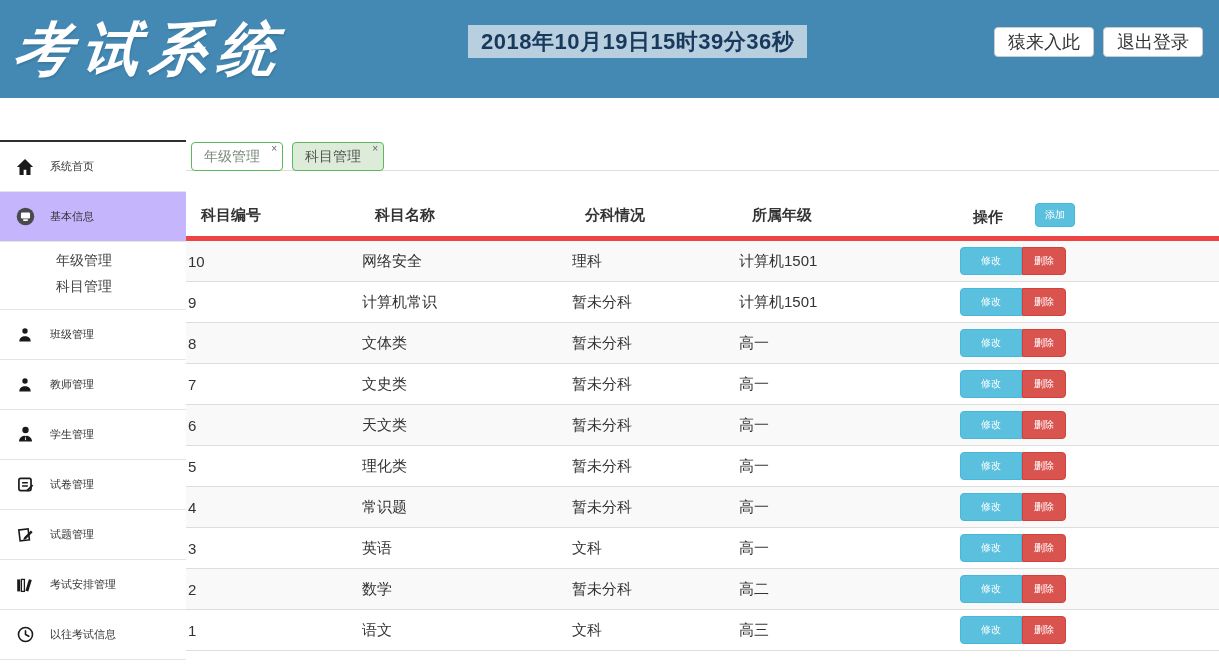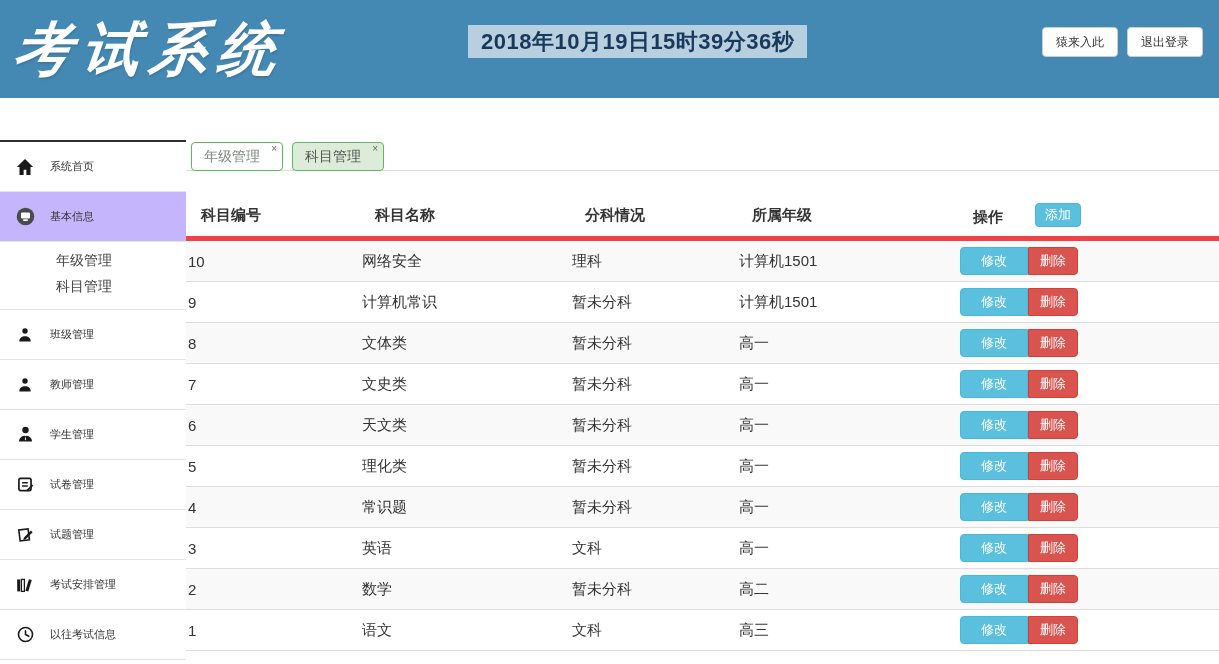--- a/index.html
+++ b/index.html
@@ -30,21 +30,21 @@
     font-size:22px; font-weight:bold;
     padding:6px 13px; line-height:21px;
     letter-spacing:0.5px;
   }
   .header-buttons {
     position:absolute; right:16px; top:27px;
     display:flex; gap:9px;
   }
   .hbtn {
     background:#ffffff; border:1px solid #cccccc; border-radius:4px;
-    font-size:12px; color:#333; padding:6px 13px; line-height:16px;
+    font-size:18px; color:#333; padding:6px 13px; line-height:16px;
     cursor:pointer; font-family:"Liberation Sans", sans-serif;
   }
 
   
   .body-row { display:flex; align-items:flex-start; }
 
   
   .sidebar {
     width:186px; margin-top:42px;
     border-top:2px solid #2e2e2e;
@@ -96,21 +96,21 @@
   table.subjects td {
     font-size:15px; color:#333;
     padding:0 0 0 2px; height:40px;
     border-bottom:1px solid #dddddd;
     white-space:nowrap; overflow:hidden;
   }
   table.subjects tbody tr:nth-child(odd) { background:#f9f9f9; }
 
   .op-header { display:flex; align-items:flex-end; gap:32px; }
   .btn {
-    display:inline-block; color:#ffffff; font-size:13px;
+    display:inline-block; color:#ffffff; font-size:10px;
     text-align:center; cursor:pointer; line-height:18px;
     font-family:"Liberation Sans", sans-serif; border:1px solid transparent;
   }
   .btn-add {
     background:#5bc0de; border-color:#46b8da;
     padding:2px 9px; border-radius:4px; font-weight:normal;
   }
   .btn-group { display:inline-flex; }
   .btn-edit {
     background:#5bc0de; border-color:#46b8da;

